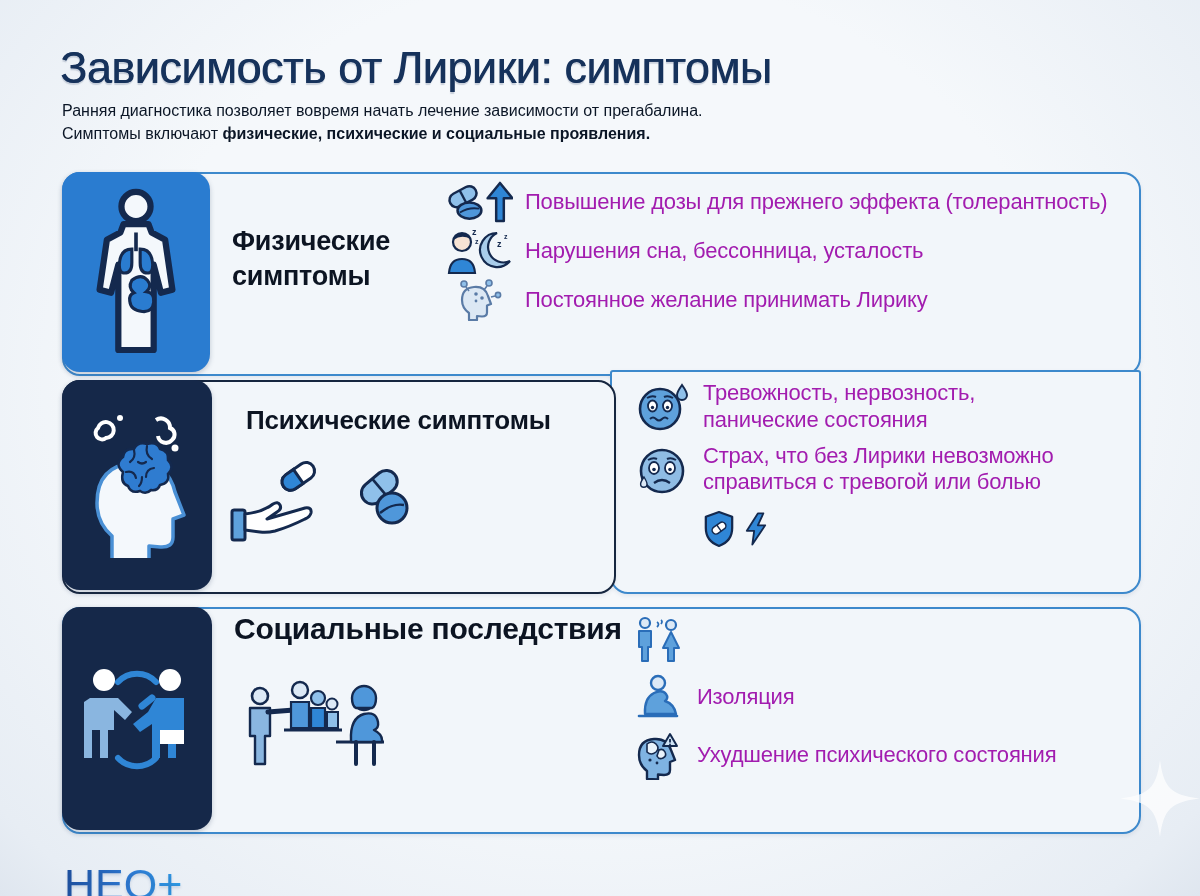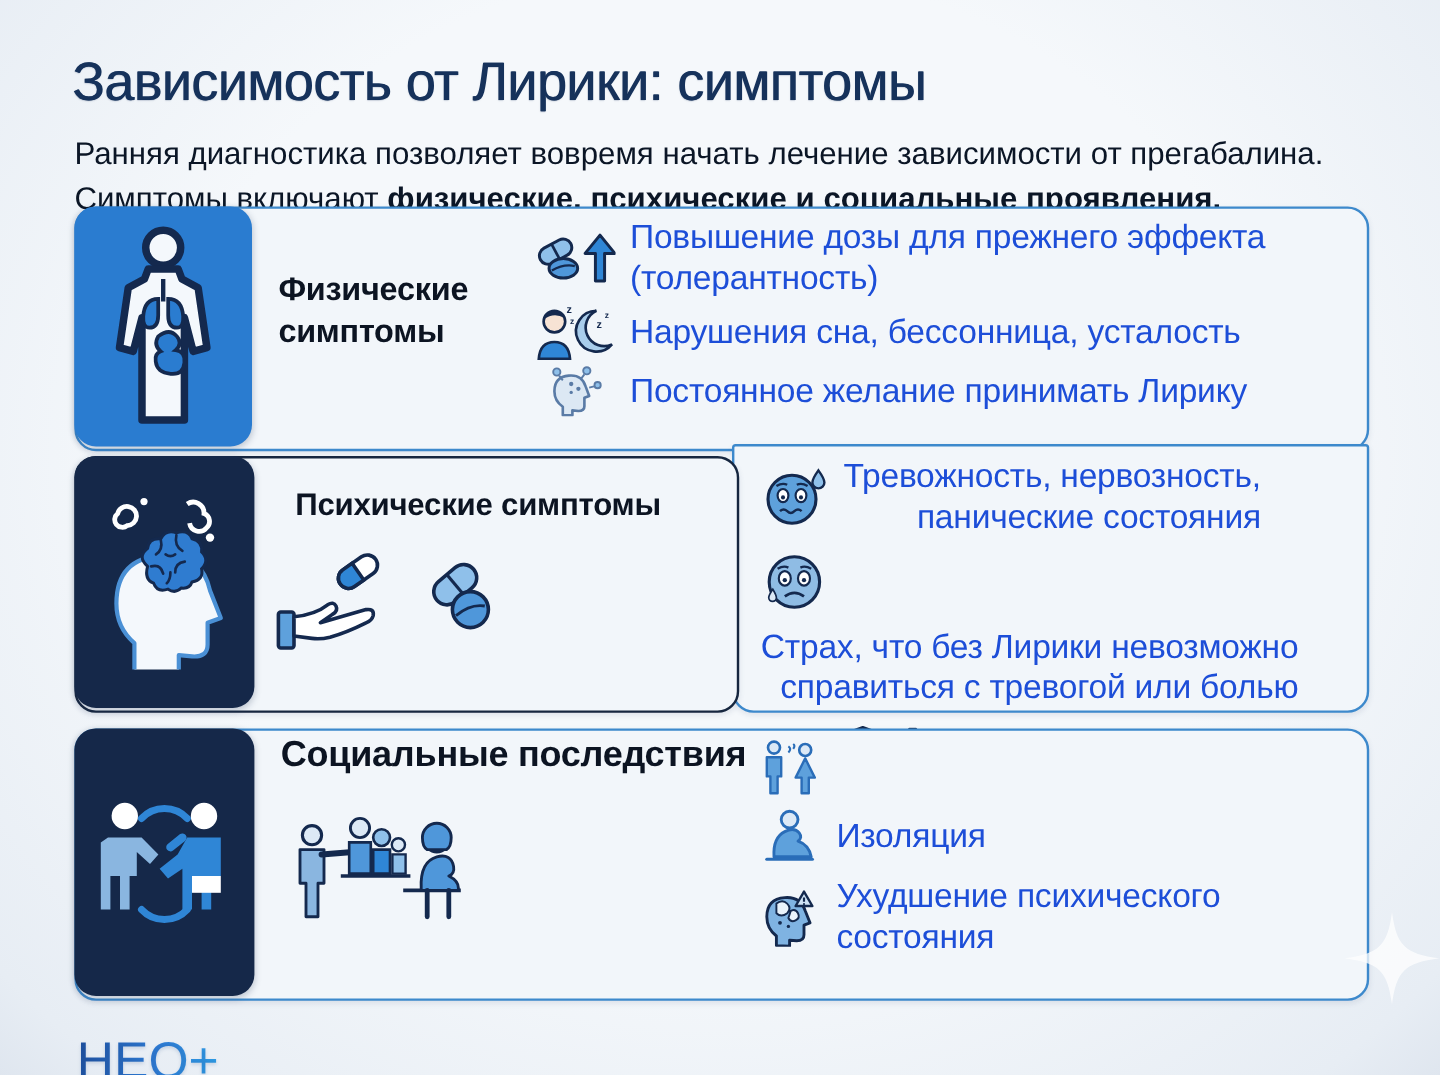--- a/index.html
+++ b/index.html
@@ -13,21 +13,21 @@
 
   
   .page-title{
     left:60px;top:12px;width:1090px;
     font-size:45px;font-weight:400;color:#16325b;
     letter-spacing:-0.5px;
     text-shadow:0.6px 0 0 #16325b, 0 1.5px 1px rgba(120,135,160,.35);
   }
   .page-subtitle{
     left:62px;top:84px;width:1090px;
-    font-size:26px;line-height:1.42;color:#0b1626;
+    font-size:16px;line-height:1.42;color:#0b1626;
   }
   .page-subtitle b{font-weight:700;}
 
   
   .panel{
     background:#f2f6fa;
     border:2px solid #3d89cc;
     border-radius:18px;
     box-shadow:0 2px 4px rgba(90,110,140,.12);
   }
@@ -42,21 +42,21 @@
 
   .card-title{
     font-size:27px;font-weight:700;color:#0c1422;line-height:1.28;
     letter-spacing:-0.2px;
   }
 
   .items{display:flex;flex-direction:column;}
   .item-row{display:flex;align-items:center;gap:11px;}
   .item-icon{flex:0 0 auto;display:flex;align-items:center;justify-content:center;}
   .item-text{
-    font-size:28px;line-height:1.22;color:#1d4ed8;white-space:pre-line;
+    font-size:22px;line-height:1.22;color:#a21caf;white-space:pre-line;
     letter-spacing:-0.2px;
   }
 
   
   .right-panel{border-radius:3px 3px 18px 18px;}
 
   .sub-icons{display:flex;gap:10px;align-items:center;margin:4px 0 0 69px;}
 
   
   .logo{
@@ -130,38 +130,38 @@
         <circle cx="33" cy="4" r="3" fill="#8fc0ea" stroke="#5a7ba6" stroke-width="1.6"></circle>
         <circle cx="42" cy="16" r="2.6" fill="#8fc0ea" stroke="#5a7ba6" stroke-width="1.6"></circle>
         <path d="M10 8 l3 4 M31 7 l-3 4 M39 17 l-4 1" stroke="#5a7ba6" stroke-width="1.6"></path>
       </svg>
     </span>
     <span class="item-text">Постоянное желание принимать Лирику</span>
   </div>
 </div>
 
 <div class="abs panel right-panel" style="left:610px;top:370px;width:527px;height:220px;"></div>
-<div class="abs items" style="left:634px;top:380px;width:492px;gap:9px;text-align:right;">
+<div class="abs items" style="left:634px;top:380px;width:492px;gap:9px;">
   <div class="item-row">
     <span class="item-icon" style="width:58px;height:52px;">
       <svg width="54" height="52" viewBox="0 0 54 52">
         <circle cx="24" cy="28" r="20" fill="#5ea1dc" stroke="#14294e" stroke-width="2.6"></circle>
         <ellipse cx="16.5" cy="25" rx="4.5" ry="5.5" fill="#fff" stroke="#14294e" stroke-width="1.8"></ellipse>
         <ellipse cx="31.5" cy="25" rx="4.5" ry="5.5" fill="#fff" stroke="#14294e" stroke-width="1.8"></ellipse>
         <circle cx="16.5" cy="26.5" r="1.7" fill="#14294e"></circle>
           <circle cx="31.5" cy="26.5" r="1.7" fill="#14294e"></circle>
         <path d="M11 17 q5 -3 9 -1 M37 17 q-5 -3 -9 -1" stroke="#14294e" stroke-width="2" fill="none"></path>
         <path d="M14 38 q3 -3 6 0 q3 3 6 0 q3 -3 6 0" stroke="#14294e" stroke-width="2" fill="none"></path>
         <path d="M46 4 q5 7 5 10 a5 5 0 0 1 -10 0 q0 -3 5 -10 z" fill="#8fc0ea" stroke="#14294e" stroke-width="2"></path>
       </svg>
     </span>
     <span class="item-text">Тревожность, нервозность,
 панические состояния</span>
   </div>
-  <div class="item-row" style="align-items:flex-start;flex-direction:column;">
+  <div class="item-row" style="align-items:flex-start;">
     <span class="item-icon" style="width:58px;height:52px;margin-top:2px;">
       <svg width="54" height="52" viewBox="0 0 54 52">
         <circle cx="26" cy="26" r="21" fill="#8fbce4" stroke="#14294e" stroke-width="2.6"></circle>
         <ellipse cx="18" cy="23" rx="5" ry="6" fill="#fff" stroke="#14294e" stroke-width="1.8"></ellipse>
         <ellipse cx="34" cy="23" rx="5" ry="6" fill="#fff" stroke="#14294e" stroke-width="1.8"></ellipse>
         <circle cx="18" cy="24.5" r="1.8" fill="#14294e"></circle>
           <circle cx="34" cy="24.5" r="1.8" fill="#14294e"></circle>
         <path d="M12 15 q5 -3 9 -1 M40 15 q-5 -3 -9 -1" stroke="#14294e" stroke-width="2" fill="none"></path>
         <path d="M18 38 q8 -6 16 0" stroke="#14294e" stroke-width="2.2" fill="none"></path>
         <path d="M8 32 q3 5 3 7 a3.2 3.2 0 0 1 -6.4 0 q0 -2 3.4 -7 z" fill="#dce9f6" stroke="#14294e" stroke-width="1.4"></path>

